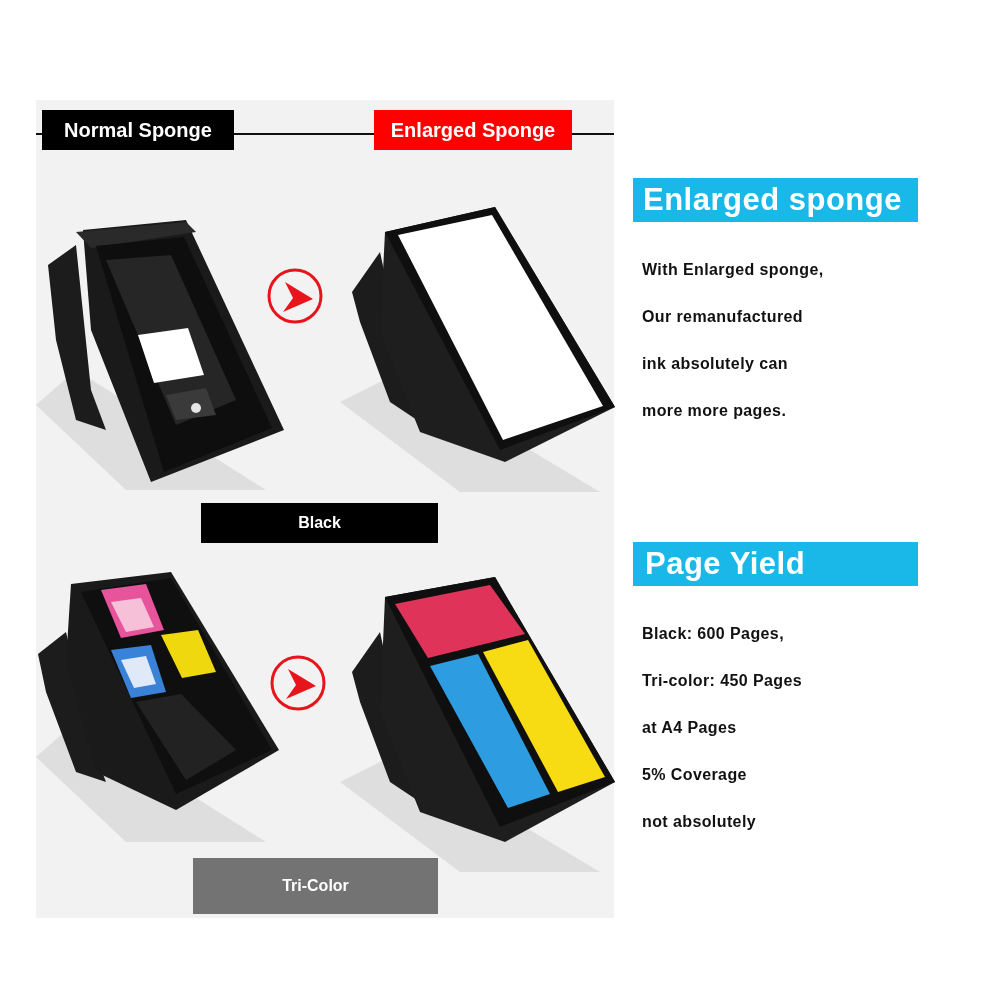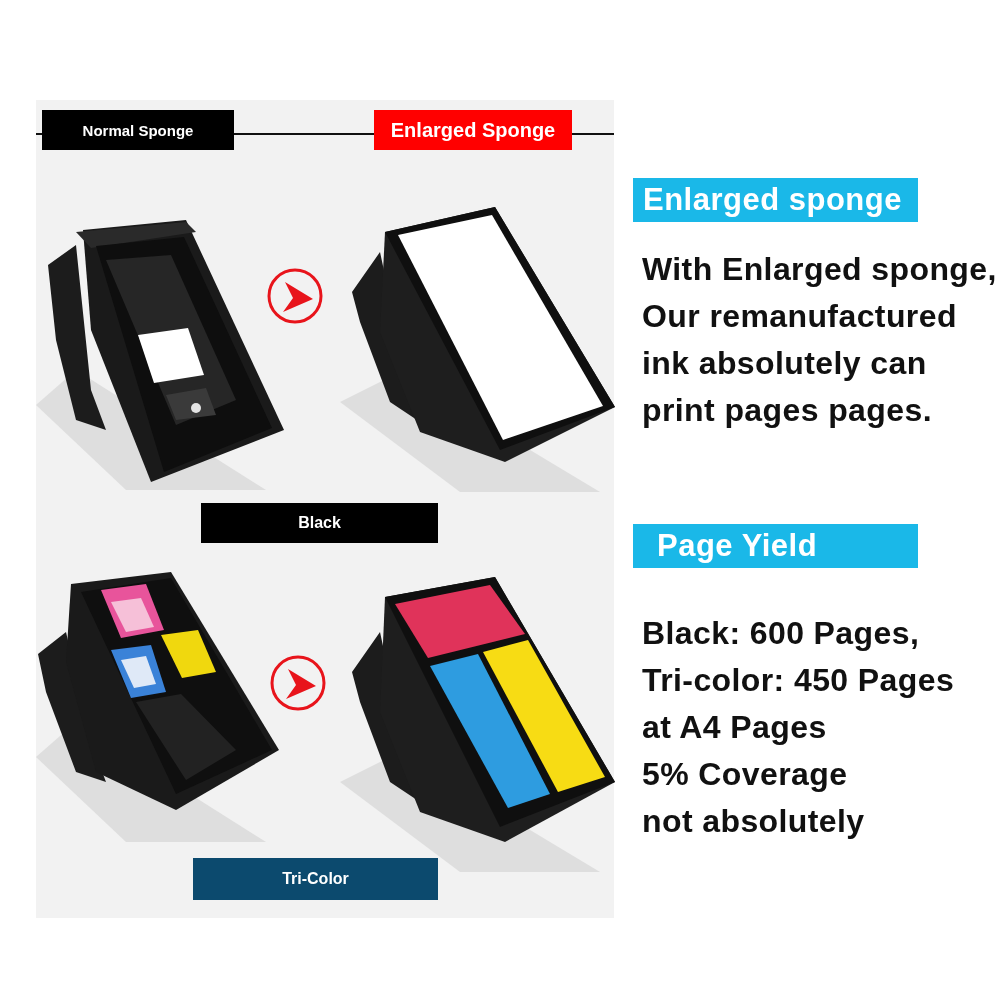--- a/index.html
+++ b/index.html
@@ -1,32 +1,32 @@
 <!DOCTYPE html>
 <html><head>
 <meta charset="utf-8">
 <style>
   html, body { margin:0; padding:0; }
   body { width:1000px; height:1000px; background:#ffffff; position:relative; overflow:hidden;
          font-family:"Liberation Sans", "DejaVu Sans", sans-serif; }
   .panel { position:absolute; left:36px; top:100px; width:578px; height:818px; background:#f2f2f2; }
   .hline { position:absolute; top:133px; height:1.5px; background:#111; }
   .tag { position:absolute; color:#fff; font-weight:bold; display:flex; align-items:center; justify-content:center; box-sizing:border-box; }
-  .tag-normal { left:42px; top:110px; width:192px; height:40px; background:#000; font-size:15px; }
+  .tag-normal { left:42px; top:110px; width:192px; height:40px; background:#000; font-size:20px; }
   .tag-enlarged { left:374px; top:110px; width:198px; height:40px; background:#ff0000; font-size:20px; }
   .label-bar { position:absolute; color:#fff; font-weight:bold; font-size:16px; display:flex; align-items:center; justify-content:center; }
   .label-black { left:201px; top:503px; width:237px; height:40px; background:#000; }
-  .label-tri { left:193px; top:858px; width:245px; height:42px; background:#0c4a6e; }
+  .label-tri { left:193px; top:858px; width:245px; height:56px; background:#737373; }
 
   .cartridge { position:absolute; }
   .arrow { position:absolute; width:60px; height:60px; }
 
   .sec-head { position:absolute; left:633px; width:285px; height:44px; background:#1ab8e8; color:#fff;
               font-size:31px; font-weight:bold; display:flex; align-items:center; box-sizing:border-box; padding-left:10px; letter-spacing:0.5px; }
-  .sec-body { position:absolute; left:642px; font-size:32px; font-weight:bold; color:#111; line-height:47px; letter-spacing:0.4px; }
+  .sec-body { position:absolute; left:642px; font-size:16px; font-weight:bold; color:#111; line-height:47px; letter-spacing:0.4px; }
   .sec-body div { white-space:nowrap; }
 </style>
 </head>
 <body>
 
 <div class="panel"></div>
 
 <div class="hline" style="left:36px;width:6px;"></div>
 <div class="hline" style="left:234px;width:140px;"></div>
 <div class="hline" style="left:572px;width:42px;"></div>
@@ -89,23 +89,23 @@
   <polygon points="20,16 48,33 18,46 28,32" fill="#e8141b"></polygon>
 </svg>
 
 <div class="label-bar label-tri">Tri-Color</div>
 
 <div class="sec-head" style="top:178px;">Enlarged sponge</div>
 <div class="sec-body" style="top:246px;">
   <div>With Enlarged sponge,</div>
   <div>Our remanufactured</div>
   <div>ink absolutely can</div>
-  <div>print pages pages.</div>
+  <div>more more pages.</div>
 </div>
 
-<div class="sec-head" style="top:524px;padding-left:24px;">Page Yield</div>
+<div class="sec-head" style="top:542px;padding-left:12px;">Page Yield</div>
 <div class="sec-body" style="top:610px;">
   <div>Black: 600 Pages,</div>
   <div>Tri-color: 450 Pages</div>
   <div>at A4 Pages</div>
   <div>5% Coverage</div>
   <div>not absolutely</div>
 </div>
 
 </body></html>

